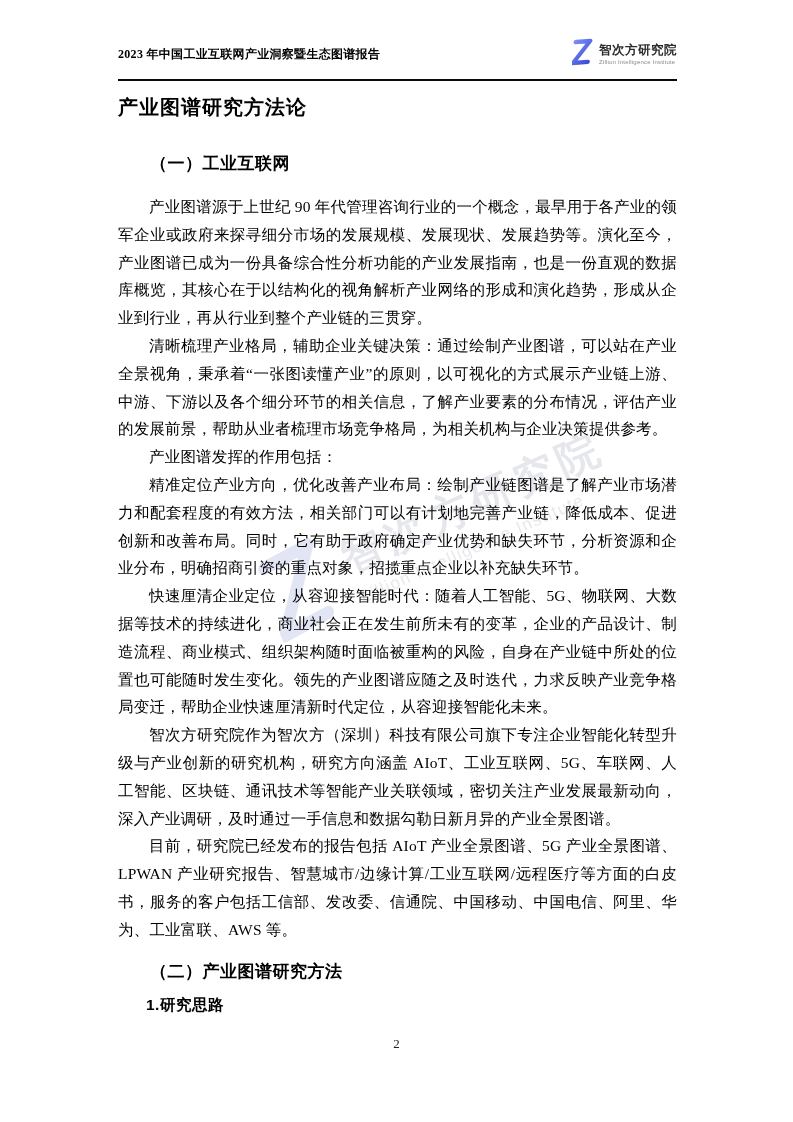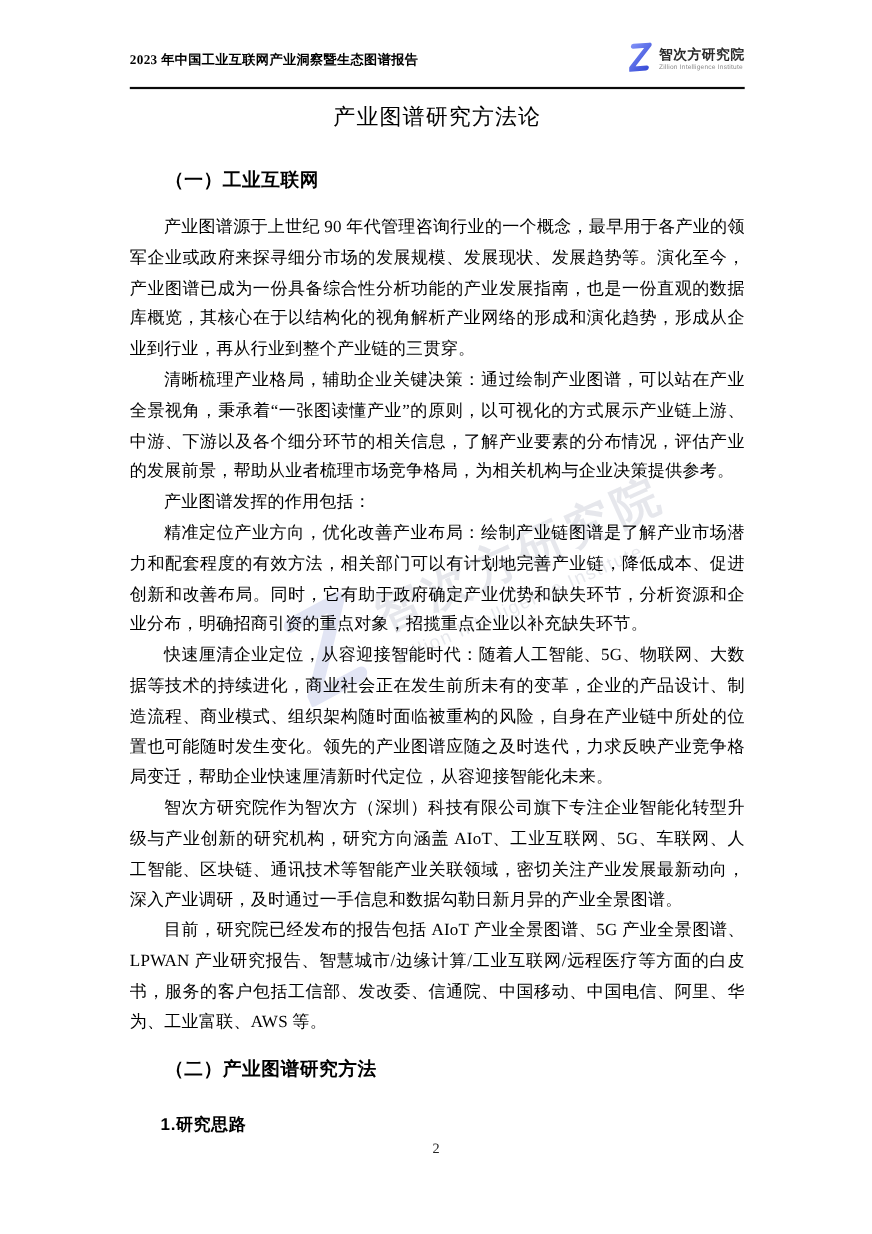--- a/index.html
+++ b/index.html
@@ -45,38 +45,38 @@
     font-size:42px;font-weight:bold;color:#a7adbc;letter-spacing:5px;white-space:nowrap;
   }
   .wm-en{
     font-family:"Liberation Sans","DejaVu Sans",sans-serif;
     font-size:17px;color:#a7adbc;letter-spacing:1.5px;white-space:nowrap;margin-top:4px;
   }
   
   .doc{position:absolute;left:118px;top:86px;width:559px;z-index:1;}
   .doc-title{
     font-family:"Liberation Sans","DejaVu Sans",sans-serif;
-    font-size:20px;font-weight:normal;text-align:center;
+    font-size:20px;font-weight:bold;text-align:left;
     margin:8px 0 0 0;line-height:26px;letter-spacing:1px;
   }
   .sec-heading{
     font-family:"Liberation Sans","DejaVu Sans",sans-serif;
     font-size:17px;font-weight:bold;line-height:22px;
     margin:33px 0 0 32px;letter-spacing:.5px;
   }
   .paras{margin-top:18px;}
   .para{
     margin:0;font-size:15.5px;line-height:27.8px;text-align:justify;
     text-indent:2em;letter-spacing:.2px;word-break:break-all;
   }
   .sec-heading.second{margin-top:17px;}
   .sub-heading{
     font-family:"Liberation Sans","DejaVu Sans",sans-serif;
     font-size:15.5px;font-weight:bold;line-height:20px;
-    margin:30px 0 0 28px;letter-spacing:.5px;
+    margin:12px 0 0 28px;letter-spacing:.5px;
   }
   
   .page-footer{
     position:absolute;left:0;top:1036px;width:793px;text-align:center;
     font-size:13px;color:#222;
   }
 </style>
 </head>
 <body>
 

